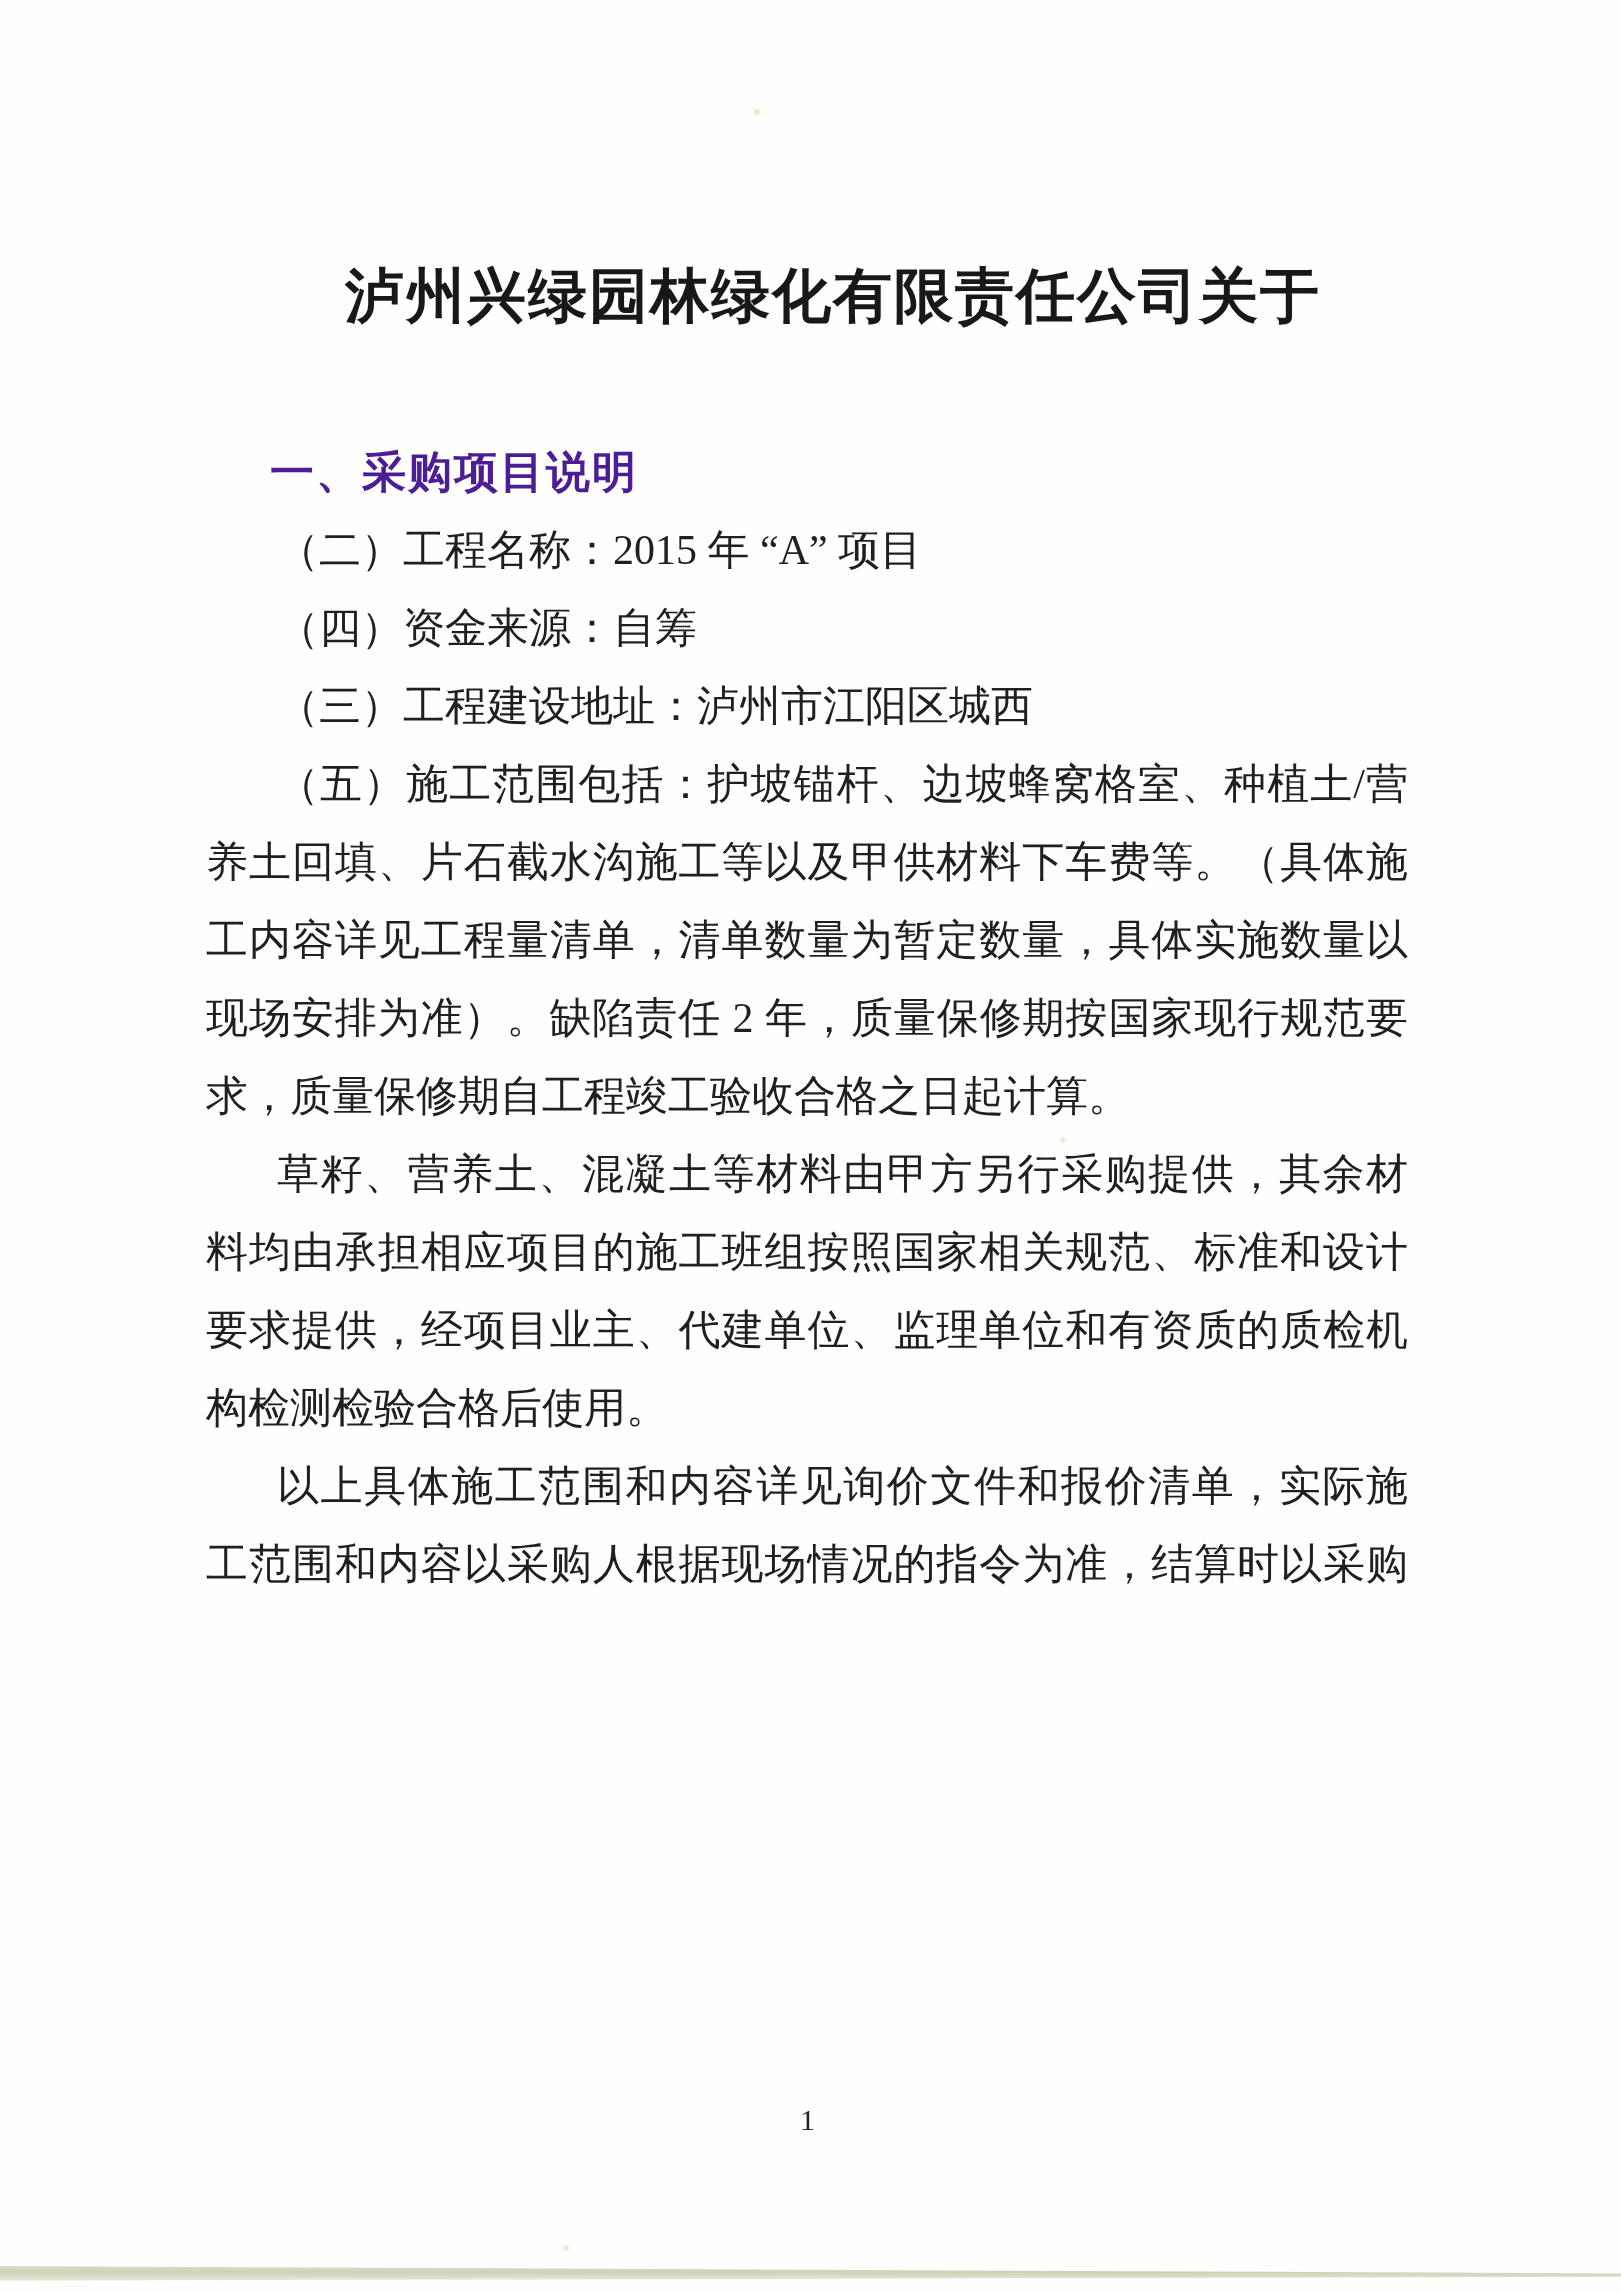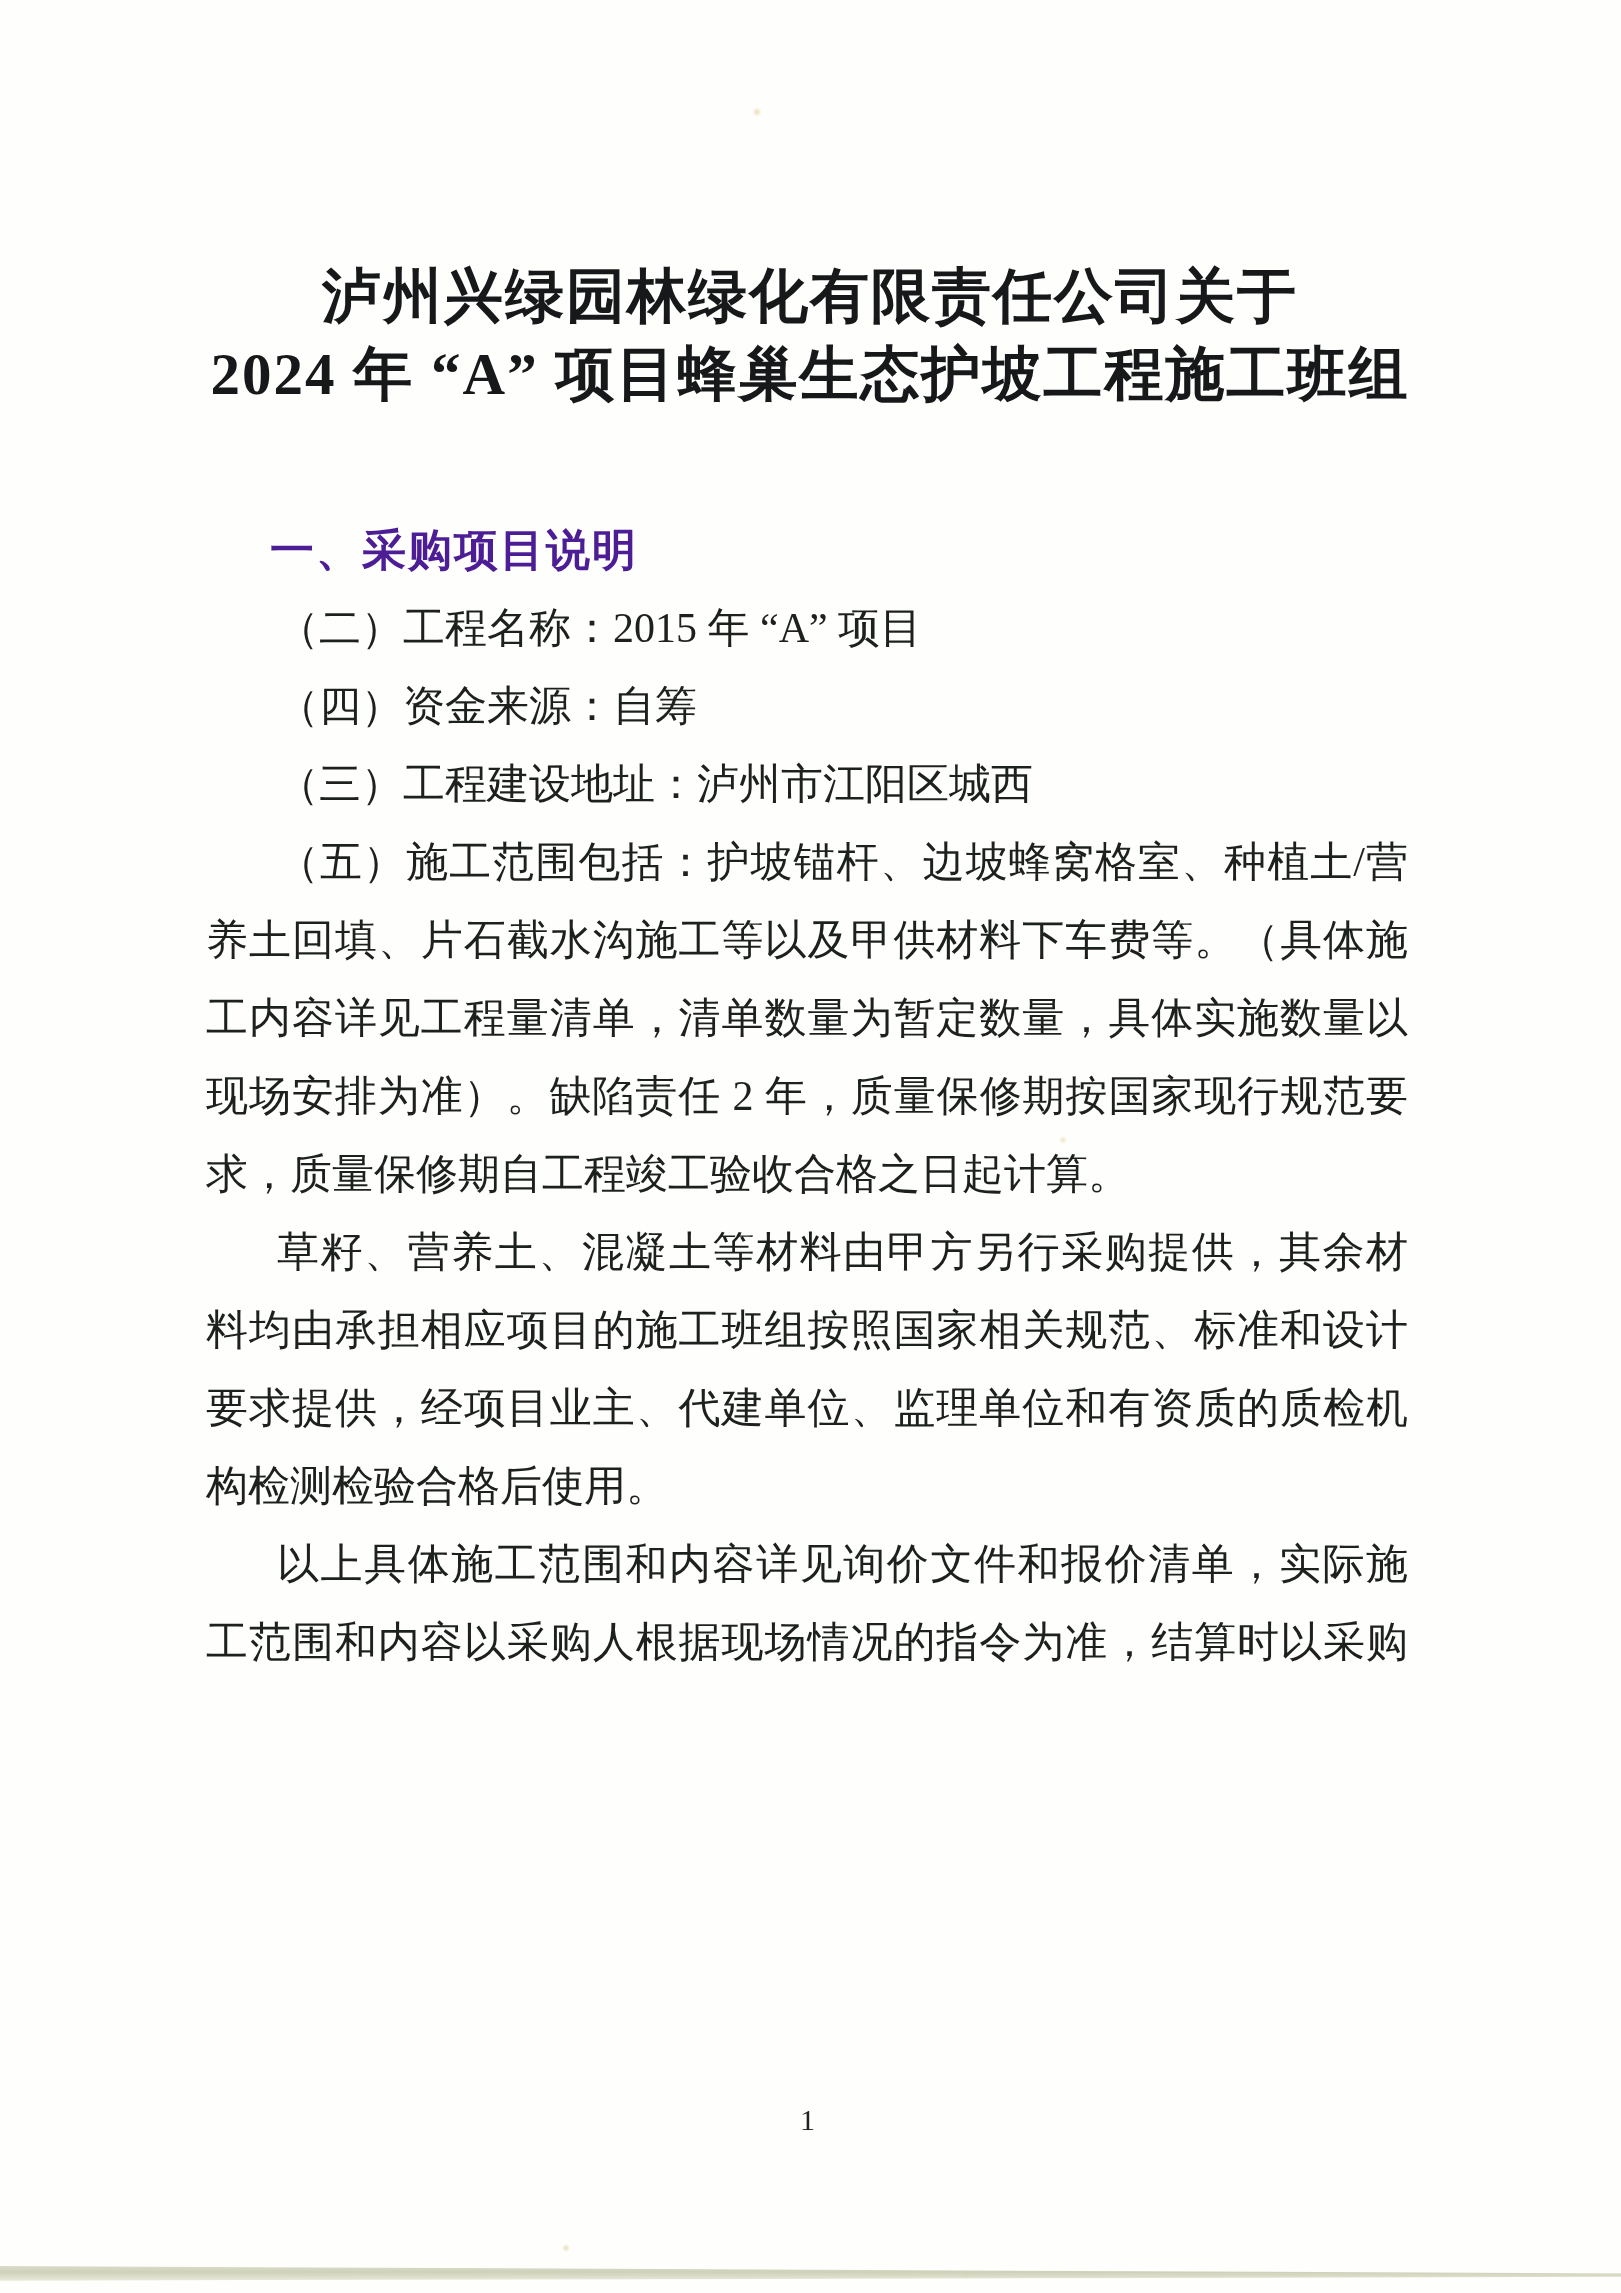--- a/index.html
+++ b/index.html
@@ -21,21 +21,21 @@
 
   .page {
     position: absolute;
     inset: 0;
     padding: 0 213px 0 206px; 
     box-sizing: border-box;
   }
 
   .title {
     position: relative;
-    left: 3px;               
+    left: 26px;               
     padding-top: 257px;
     text-align: center;
     font-weight: 700;
     font-size: 59px;
     line-height: 78px;
     letter-spacing: 2px;
     color: #16181a;
   }
   .title-line { white-space: nowrap; }
 
@@ -84,21 +84,20 @@
     opacity: 0.9;
   }
 </style>
 </head>
 <body>
 
 <div class="page">
 
   <header class="title">
     <div class="title-line">泸州兴绿园林绿化有限责任公司关于</div>
-    <div class="title-line">2024 年 “A” 项目蜂巢生态护坡工程施工班组</div>
   </header>
 
   <h2 class="section-heading">一、采购项目说明</h2>
 
   <main class="body-text">
     <p>（二）工程名称：2015 年 “A” 项目</p>
     <p>（四）资金来源：自筹</p>
     <p>（三）工程建设地址：泸州市江阳区城西</p>
     <p>（五）施工范围包括：护坡锚杆、边坡蜂窝格室、种植土/营养土回填、片石截水沟施工等以及甲供材料下车费等。（具体施工内容详见工程量清单，清单数量为暂定数量，具体实施数量以现场安排为准）。缺陷责任 2 年，质量保修期按国家现行规范要求，质量保修期自工程竣工验收合格之日起计算。</p>
     <p>草籽、营养土、混凝土等材料由甲方另行采购提供，其余材料均由承担相应项目的施工班组按照国家相关规范、标准和设计要求提供，经项目业主、代建单位、监理单位和有资质的质检机构检测检验合格后使用。</p>

